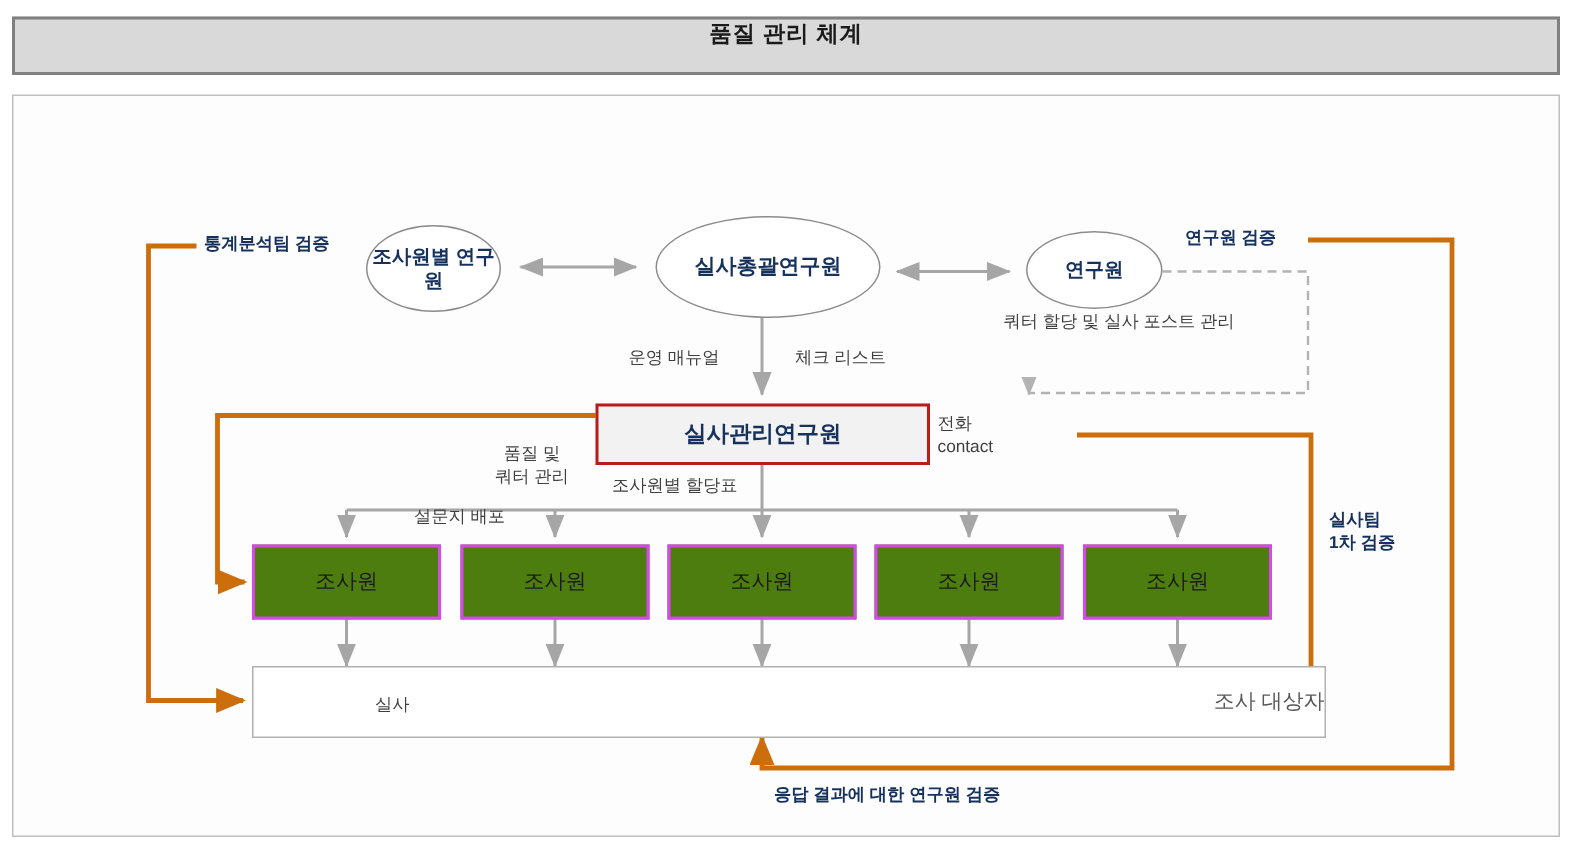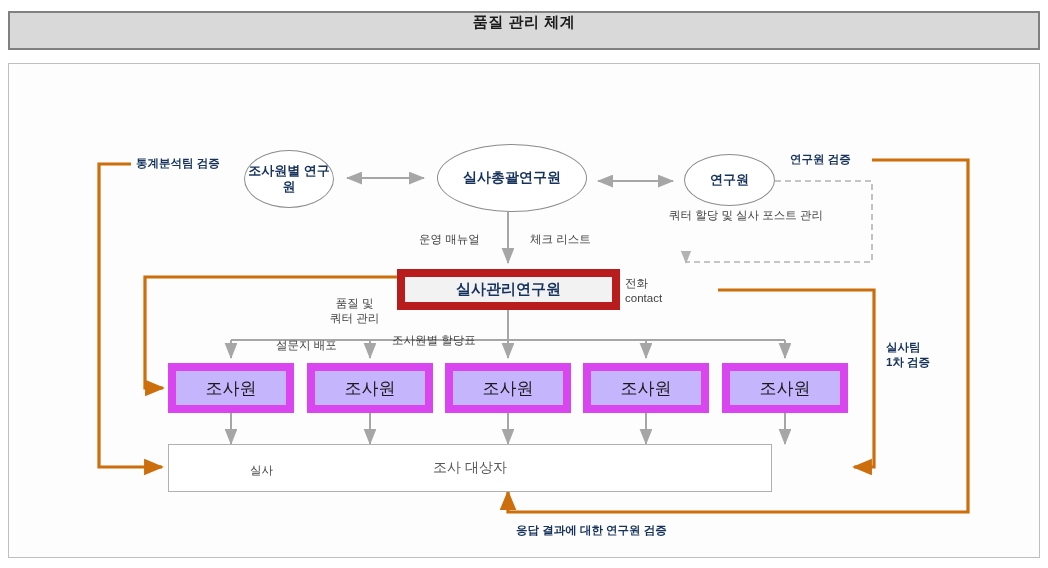--- a/index.html
+++ b/index.html
@@ -72,30 +72,30 @@
   }
   .box-node {
     position: absolute;
     box-sizing: border-box;
     display: flex;
     align-items: center;
     justify-content: center;
     text-align: center;
   }
   #node-manager {
-    border: 8px solid #b91c1c;
+    border: 2px solid #b91c1c;
     background: #f2f2f2;
     font-size: 15px;
     font-weight: bold;
     color: #16325c;
   }
   .surveyor-box {
-    border: 8px solid #d946ef;
-    background: #c4b5fd;
-    font-size: 17px;
+    border: 2px solid #d946ef;
+    background: #4d7c0f;
+    font-size: 14px;
     color: #1a1a1a;
   }
   #node-respondent {
     border: 1px solid #b0b0b0;
     background: #ffffff;
     font-size: 14px;
     color: #595959;
   }
   
   .label {
@@ -220,41 +220,41 @@
   <div class="box-node surveyor-box" style="left:445px; top:363px; width:126px; height:50px;">
     <span>조사원</span>
   </div>
   <div class="box-node surveyor-box" style="left:583px; top:363px; width:126px; height:50px;">
     <span>조사원</span>
   </div>
   <div class="box-node surveyor-box" style="left:722px; top:363px; width:126px; height:50px;">
     <span>조사원</span>
   </div>
 
-  <div class="box-node" id="node-respondent" style="left:168px; top:444px; width:604px; height:48px;">
+  <div class="box-node" id="node-respondent" style="left:168px; top:444px; width:716px; height:48px;justify-content:flex-end;">
     <span>조사 대상자</span>
   </div>
 
   <div class="label bold-dark" style="left:136px; top:156px;">통계분석팀 검증</div>
 
   <div class="label bold-dark" style="left:790px; top:152px;">연구원 검증</div>
 
   <div class="label gray" style="left:419px; top:232px;">운영 매뉴얼</div>
 
   <div class="label gray" style="left:530px; top:232px;">체크 리스트</div>
 
   <div class="label gray" style="left:669px; top:208px;">쿼터 할당 및 실사 포스트 관리</div>
 
   <div class="label gray center" style="left:330px; top:268px;margin-top:28px;">품질 및
 쿼터 관리</div>
 
   <div class="label gray" style="left:625px; top:276px;">전화
 contact</div>
 
-  <div class="label gray" style="left:392px; top:317px;margin-top:16px;">조사원별 할당표</div>
+  <div class="label gray" style="left:408px; top:317px;">조사원별 할당표</div>
 
   <div class="label gray" style="left:276px; top:338px;text-align:right;">설문지 배포</div>
 
   <div class="label gray" style="left:250px; top:424px;margin-top:39px;">실사</div>
 
   <div class="label bold-dark" style="left:886px; top:340px;">실사팀
 1차 검증</div>
 
   <div class="label bold-dark" style="left:516px; top:523px;">응답 결과에 대한 연구원 검증</div>
 

